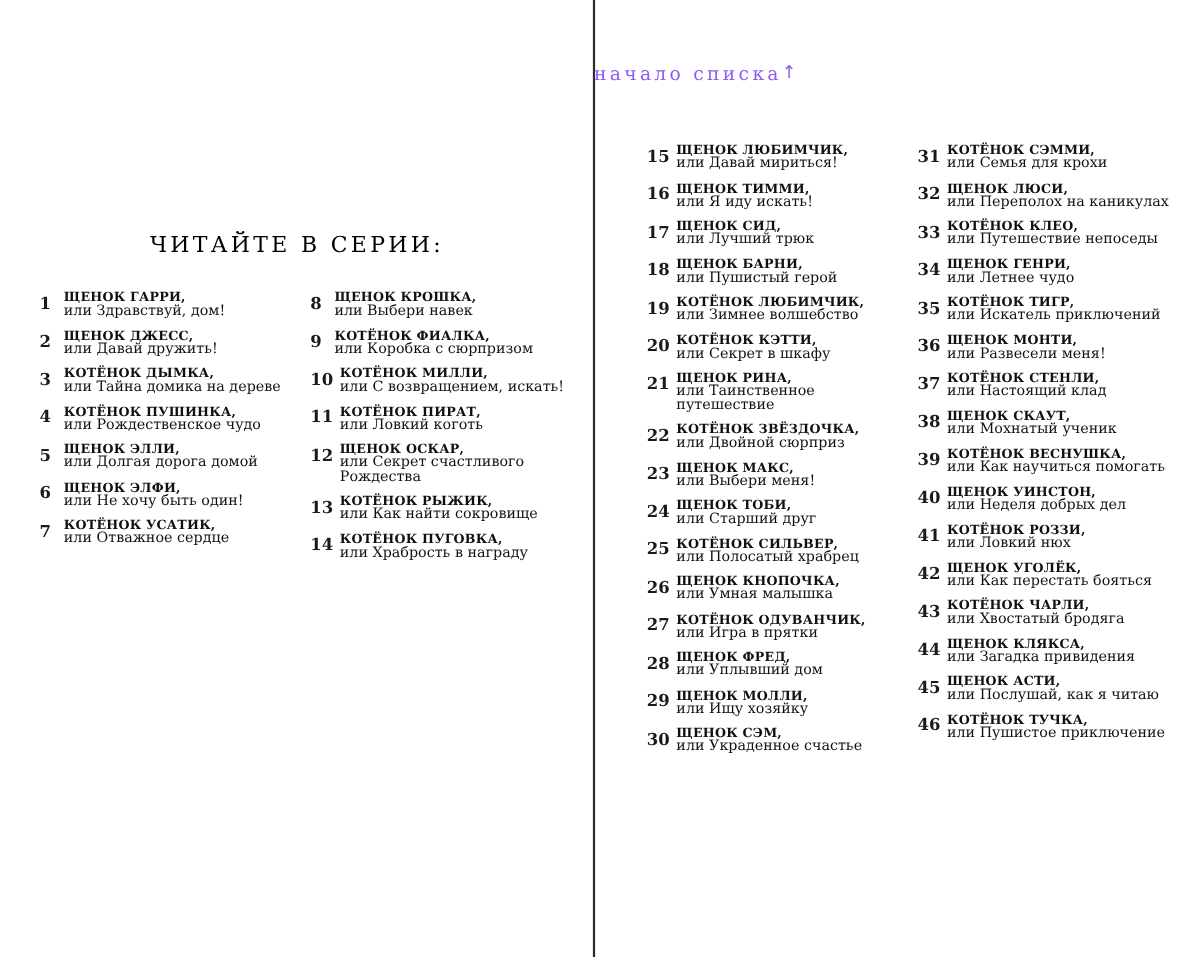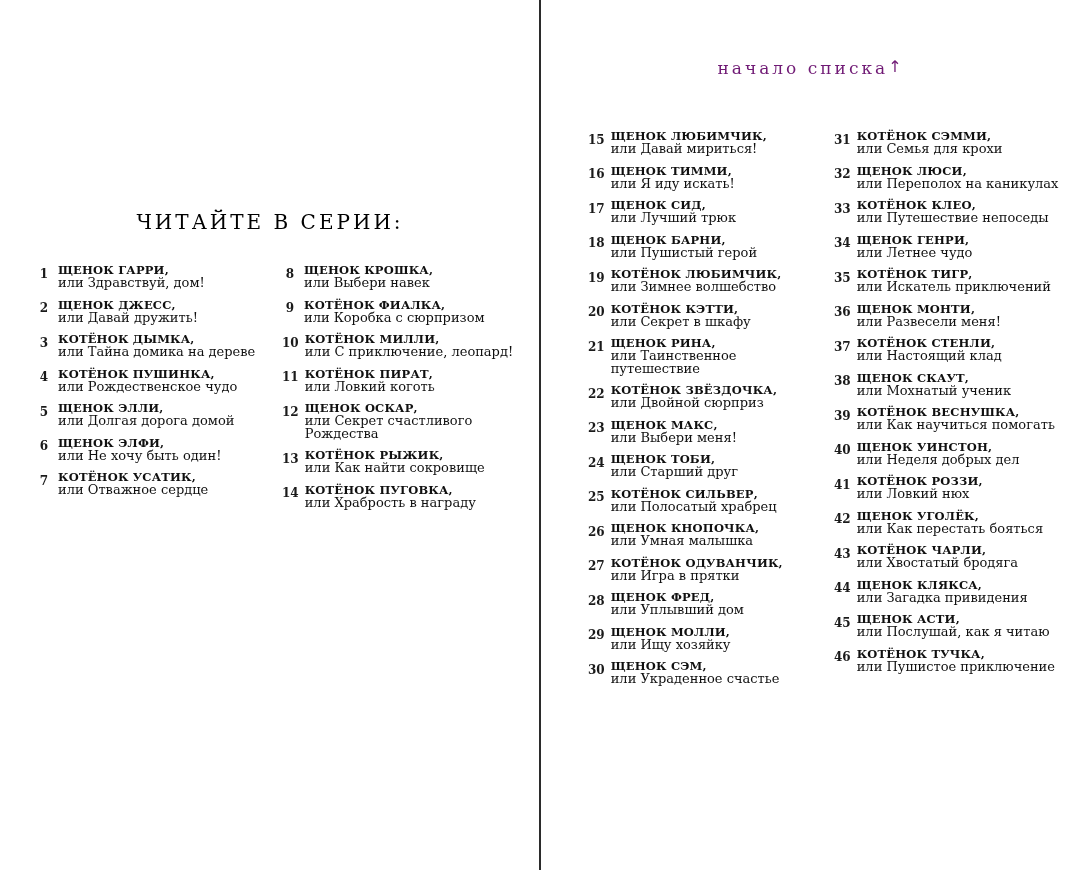--- a/index.html
+++ b/index.html
@@ -16,37 +16,36 @@
     background:#2b2b2b;
   }
   .left-heading {
     position:absolute; left:0; top:210px; width:540px;
     text-align:center;
     font-size:20px; letter-spacing:3px; font-weight:400;
     color:#000000;
   }
   .right-header {
     position:absolute; left:540px; top:58px; width:539px;
-    text-align:center;
     font-size:17px; letter-spacing:3px; font-weight:400;
-    color:#701a75;
+    color:#8b5cf6;
   }
   .right-header .arrow {
     font-size:16px; letter-spacing:0; position:relative; top:-2px;
     font-family:"DejaVu Sans",sans-serif;
   }
   .col { position:absolute; }
   .col-l1 { left:36px;  top:264px; width:232px; }
   .col-l2 { left:282px; top:264px; width:235px; }
   .col-r1 { left:588px; top:130px; width:235px; }
   .col-r2 { left:834px; top:130px; width:235px; }
   .entry { display:flex; margin-bottom:9px; }
   .num {
-    flex:0 0 16px; text-align:center; padding-right:6px; padding-top:2.5px;
-    font-size:12px; font-weight:bold; color:#1a1a1a;
+    flex:0 0 16px; text-align:left; padding-right:6px; padding-top:2.5px;
+    font-size:15px; font-weight:bold; color:#1a1a1a;
   }
   .txt { display:block; min-width:0; }
   .title {
     display:block; font-size:11.5px; font-weight:bold; line-height:13px;
     letter-spacing:0.2px; color:#101010; white-space:nowrap;
   }
   .sub {
     display:block; font-size:13px; font-weight:normal; line-height:12.5px;
     color:#101010;
   }
@@ -121,21 +120,21 @@
         <span class="num">9</span>
         <span class="txt">
           <span class="title">КОТЁНОК ФИАЛКА,</span>
           <span class="sub">или Коробка с сюрпризом</span>
         </span>
       </div>
       <div class="entry">
         <span class="num">10</span>
         <span class="txt">
           <span class="title">КОТЁНОК МИЛЛИ,</span>
-          <span class="sub">или С приключение, леопард!</span>
+          <span class="sub">или С возвращением, искать!</span>
         </span>
       </div>
       <div class="entry">
         <span class="num">11</span>
         <span class="txt">
           <span class="title">КОТЁНОК ПИРАТ,</span>
           <span class="sub">или Ловкий коготь</span>
         </span>
       </div>
       <div class="entry">

